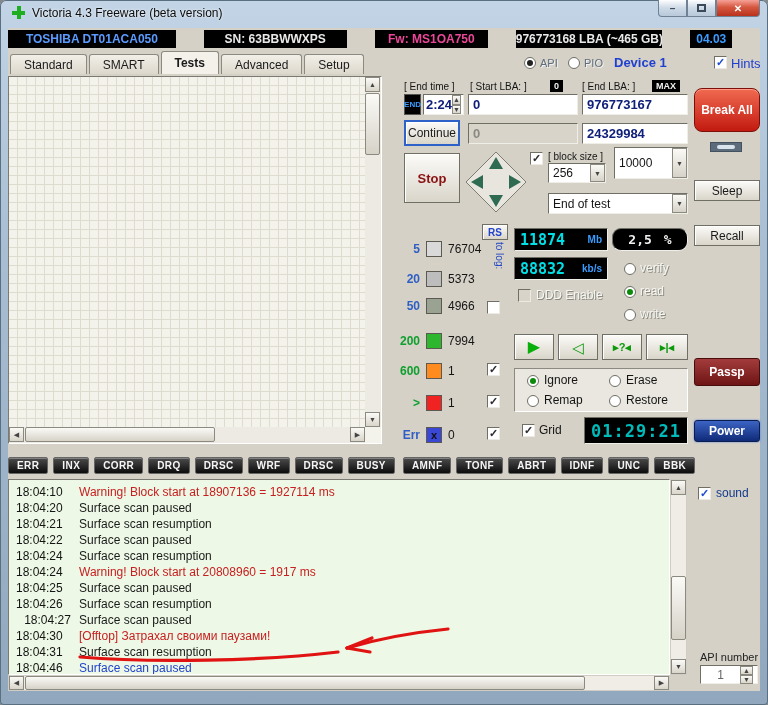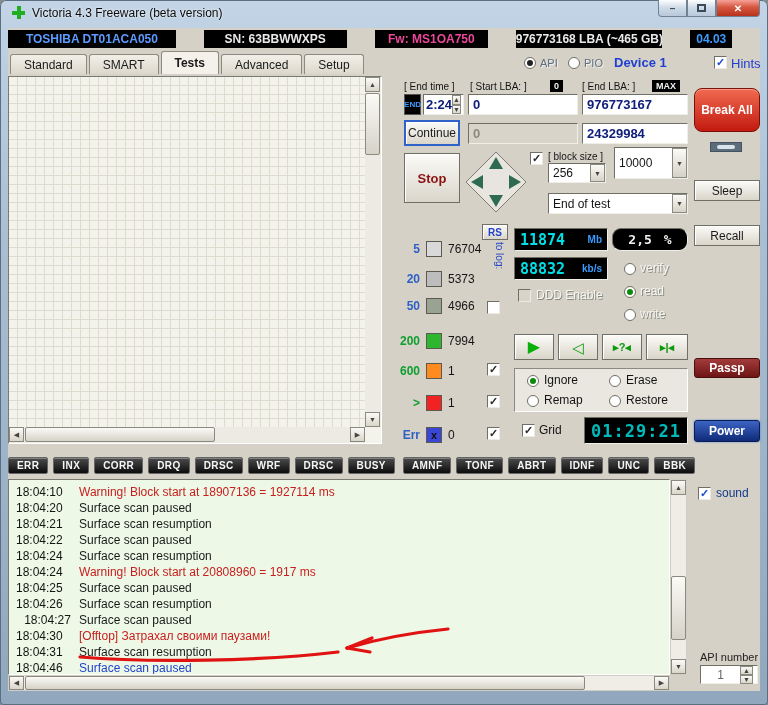--- a/index.html
+++ b/index.html
@@ -333,21 +333,21 @@
   <span class="cb abs on" style="left:522px;top:424px;"></span>
   <span class="abs gridlbl" style="left:539px;top:423px;">Grid</span>
   <div class="abs lcd timer" style="left:584px;top:417px;width:104px;height:27px;">
     <span style="color: rgb(0, 185, 185);">01:29:21</span>
   </div>
 
   <div class="abs bigbtn break" style="left:694px;top:88px;width:66px;height:44px;">Break All</div>
   <div class="abs ledslot" style="left:710px;top:142px;width:32px;height:10px;"></div>
   <div class="abs btn" style="left:694px;top:180px;width:66px;height:21px;">Sleep</div>
   <div class="abs btn" style="left:694px;top:225px;width:66px;height:21px;">Recall</div>
-  <div class="abs bigbtn passp" style="left:694px;top:358px;width:66px;height:20px;">Passp</div>
+  <div class="abs bigbtn passp" style="left:694px;top:358px;width:66px;height:28px;">Passp</div>
   <div class="abs bigbtn power" style="left:694px;top:420px;width:66px;height:22px;">Power</div>
 
   <div class="abs flags" style="left:8px;top:457px;">
     <span class="flag">ERR</span>
     <span class="flag">INX</span>
     <span class="flag">CORR</span>
     <span class="flag">DRQ</span>
     <span class="flag">DRSC</span>
     <span class="flag">WRF</span>
     <span class="flag">DRSC</span>

